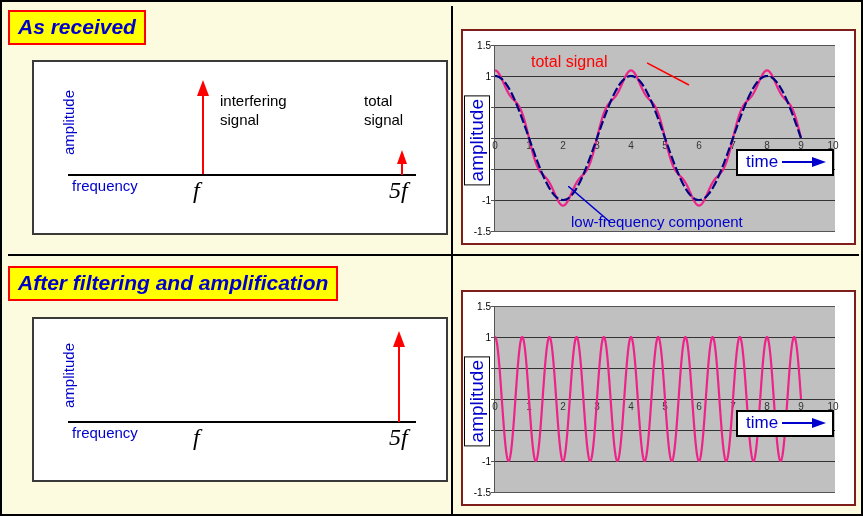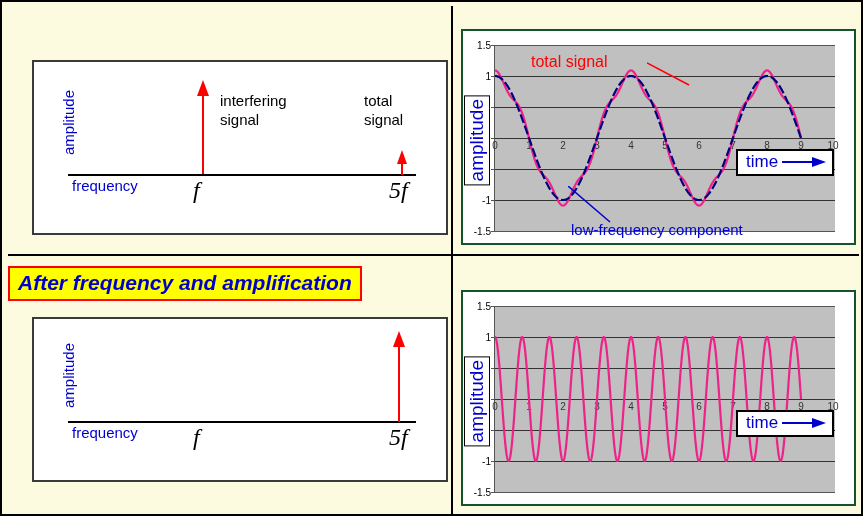--- a/index.html
+++ b/index.html
@@ -96,21 +96,21 @@
     font-size: 15px;
     text-align: left;
     line-height: 1.25;
     white-space: nowrap;
   }
 
   
   .chart {
     position: absolute;
     background: #ffffff;
-    border: 2px solid #14532d;
+    border: 2px solid #7f1d1d;
     box-sizing: border-box;
   }
   #chart-top    { left: 459px; top: 27px;  width: 395px; height: 216px; }
   #chart-bottom { left: 459px; top: 288px; width: 395px; height: 216px; }
 
   .plot {
     position: absolute;
     background: #c0c0c0;
     border-left: 1px solid #555555;
     box-sizing: content-box;
@@ -180,20 +180,21 @@
   svg { display: block; }
 </style>
 </head>
 <body>
 
 <div id="page">
 
   <div id="vdivider"></div>
   <div id="divider"></div>
 
+  <div class="banner" id="banner-1">As received</div>
 
   <div class="spectrum" id="spectrum-top">
     <div class="axis-line" style="left:34px; top:112px; width:348px;"></div>
 
     <div class="axis-ylabel" style="left:26px; top:28px;">amplitude</div>
 
     <div class="axis-xlabel" style="left:38px; top:115px;">frequency</div>
 
     <div class="freq-tick-label" style="left:159px; top:115px;">f</div>
 
@@ -270,27 +271,27 @@
         <line x1="0" y1="6" x2="33" y2="6" stroke="#0000cc" stroke-width="2"></line>
         <polygon points="44,6 30,1 30,11" fill="#0000cc"></polygon>
       </svg>
     </div>
 
     <div class="annot-red" style="left:68px; top:22px;">total signal</div>
     <svg width="46" height="26" style="position:absolute;left:184px;top:30px;z-index:5;">
       <line x1="0" y1="2" x2="42" y2="24" stroke="#ff0000" stroke-width="1.5"></line>
     </svg>
 
-    <div class="annot-blue" style="left:108px; top:190px;text-align:center;">low-frequency component</div>
+    <div class="annot-blue" style="left:108px; top:182px;text-align:center;">low-frequency component</div>
     <svg width="44" height="40" style="position:absolute;left:105px;top:155px;z-index:5;">
       <line x1="42" y1="36" x2="0" y2="0" stroke="#0000cc" stroke-width="1.5"></line>
     </svg>
   </div>
 
-  <div class="banner" id="banner-2">After frequency and amplification</div>
+  <div class="banner" id="banner-2">After filtering and amplification</div>
 
   <div class="spectrum" id="spectrum-bottom">
     <div class="axis-line" style="left:34px; top:102px; width:348px;"></div>
 
     <div class="axis-ylabel" style="left:26px; top:24px;">amplitude</div>
 
     <div class="axis-xlabel" style="left:38px; top:105px;">frequency</div>
 
     <div class="freq-tick-label" style="left:159px; top:105px;">f</div>
 

